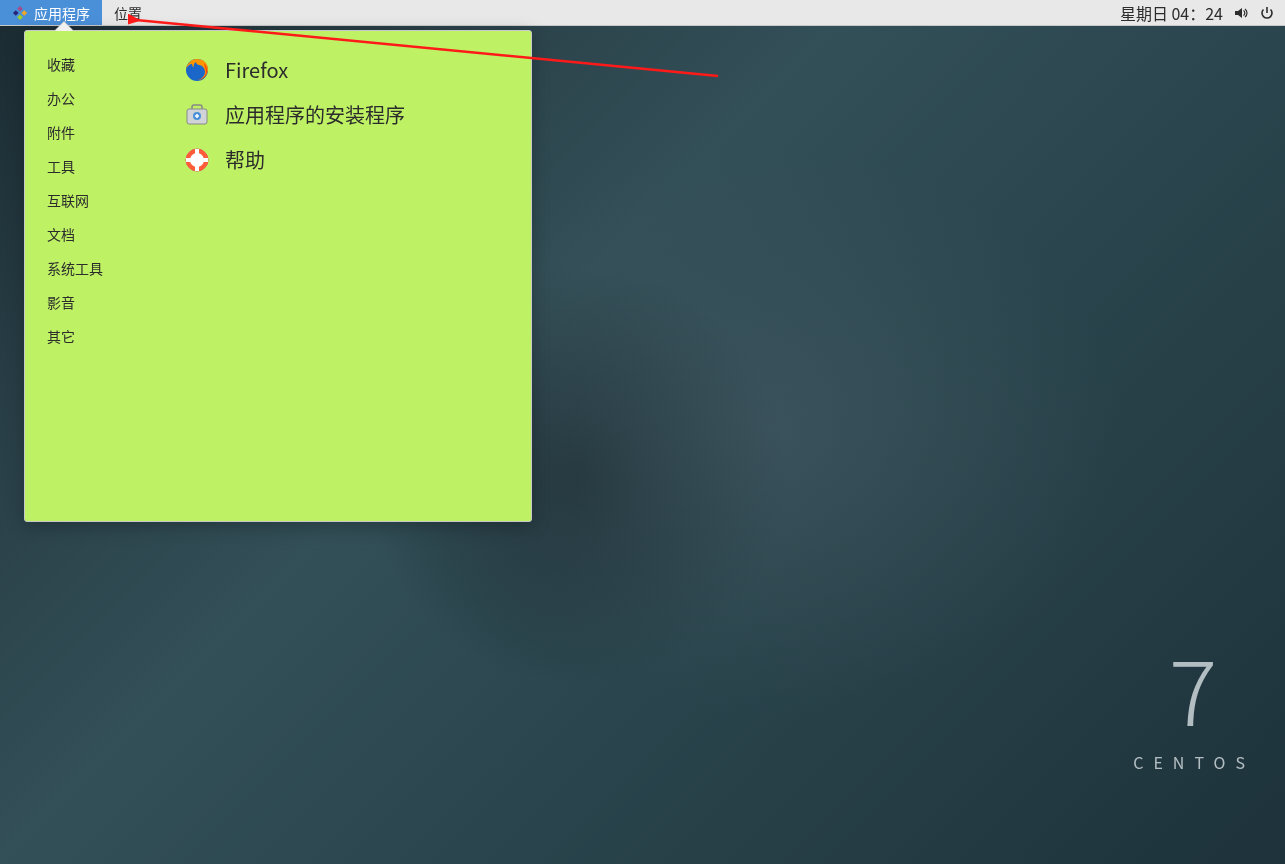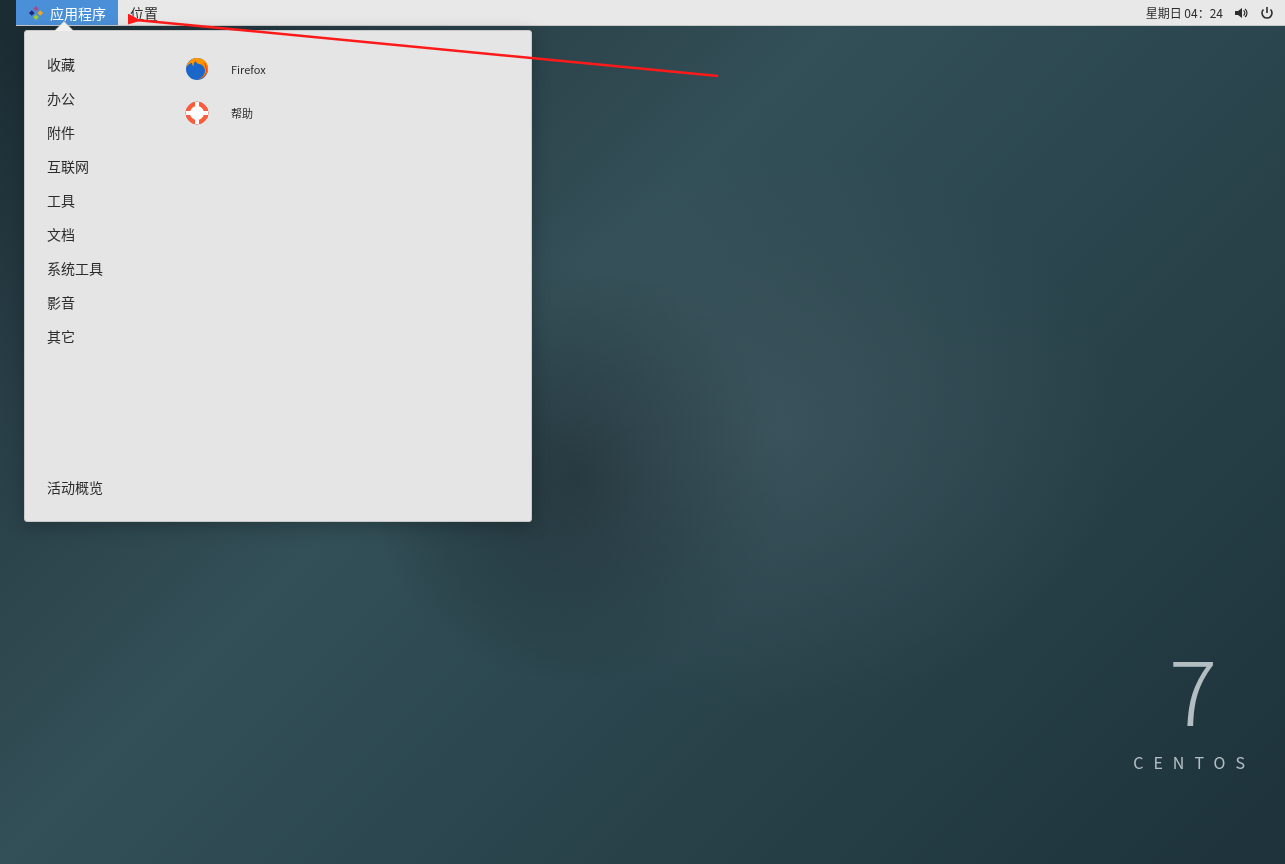--- a/index.html
+++ b/index.html
@@ -34,21 +34,21 @@
   .centos-brand .name {
     font-size: 16px;
     letter-spacing: 10px;
     margin-top: 18px;
     font-weight: 400;
   }
 
   
   .top-panel {
     position: absolute;
-    top: 0; left: 16px; right: 0;
+    top: 0; left: 0; right: 0;
     height: 26px;
     background: #e8e8e8;
     border-bottom: 1px solid #c8c8c8;
     display: flex;
     align-items: stretch;
     color: #2c2c2c;
     font-size: 14px;
     z-index: 10;
   }
   .panel-left { display: flex; align-items: stretch; }
@@ -64,32 +64,32 @@
     background: transparent;
     font: inherit;
     color: inherit;
   }
   .menu-btn.active {
     background: #4a90d9;
     color: #fff;
   }
   .menu-btn .distro-icon svg { display: block; }
 
-  .clock { font-size: 12px; }
+  .clock { font-size: 16px; }
   .status-icon { display: flex; align-items: center; cursor: pointer; }
   .status-icon svg { display: block; }
 
   
   .app-menu {
     position: absolute;
     top: 30px;
     left: 24px;
     width: 508px;
     height: 492px;
-    background: #e5e5e5;
+    background: #bef264;
     border: 1px solid #c8c8c8;
     border-radius: 3px;
     box-shadow: 0 4px 18px rgba(0,0,0,0.25);
     display: flex;
     flex-direction: column;
     z-index: 20;
   }
   .app-menu::before {
     content: "";
     position: absolute;
@@ -123,26 +123,26 @@
     cursor: pointer;
   }
 
   .apps {
     flex: 1;
     padding: 6px 0;
   }
   .app-item {
     display: flex;
     align-items: center;
-    gap: 20px;
+    gap: 14px;
     width: 100%;
     border: none;
     background: transparent;
     font: inherit;
-    font-size: 11px;
+    font-size: 20px;
     color: #2c2c2c;
     padding: 8px 18px;
     cursor: pointer;
     text-align: left;
   }
   .app-item .icon { width: 28px; height: 28px; display: flex; align-items: center; justify-content: center; }
   .app-item .icon svg { display: block; }
 
   .menu-footer {
     border-top: 1px solid transparent;
@@ -213,62 +213,70 @@
     </span>
   </div>
 </div>
 
 <div class="app-menu">
   <div class="app-menu-body">
     <div class="categories">
       <button class="cat-item">收藏</button>
       <button class="cat-item">办公</button>
       <button class="cat-item">附件</button>
+      <button class="cat-item">工具</button>
       <button class="cat-item">互联网</button>
-      <button class="cat-item">工具</button>
       <button class="cat-item">文档</button>
       <button class="cat-item">系统工具</button>
       <button class="cat-item">影音</button>
       <button class="cat-item">其它</button>
     </div>
     <div class="apps">
 
       <button class="app-item">
         <span class="icon">
           <svg width="26" height="26" viewBox="0 0 26 26">
             <circle cx="13" cy="13" r="11" fill="#1b66c9"></circle>
             <path d="M13 2C7 2 3 7 2 12c1-3 4-5 6-5 0 2 1 3 2 3-1-2 0-4 2-5 0 2 2 3 3 3 3 0 6 3 6 7 0 4-4 8-8 8 6 0 11-5 11-11S19 2 13 2z" fill="#ff9500"></path>
             <path d="M20 6c2 2 3 5 3 8 0 5-4 9-10 9 5 0 9-4 9-8 0-4-2-7-2-9z" fill="#ff3b00"></path>
           </svg>
         </span>
         <span>Firefox</span>
       </button>
 
 
+      <button class="app-item">
+        <span class="icon">
+          <svg width="26" height="26" viewBox="0 0 26 26">
+            <rect x="3" y="7" width="20" height="15" rx="2" fill="#d0d4d8" stroke="#888" stroke-width="1"></rect>
+            <path d="M8 7V5a2 2 0 012-2h6a2 2 0 012 2v2" fill="none" stroke="#888" stroke-width="1.5"></path>
+            <circle cx="13" cy="14" r="4" fill="#4a90d9"></circle>
+            <path d="M13 12v4M11 14h4" stroke="#fff" stroke-width="1.5"></path>
+          </svg>
+        </span>
+        <span>应用程序的安装程序</span>
+      </button>
 
       <button class="app-item">
         <span class="icon">
           <svg width="26" height="26" viewBox="0 0 26 26">
             <circle cx="13" cy="13" r="11" fill="#fff" stroke="#d94a4a" stroke-width="1"></circle>
             <path d="M13 2a11 11 0 010 22 11 11 0 010-22zM13 6a7 7 0 100 14 7 7 0 000-14z" fill="#ff5b3a"></path>
             <rect x="11" y="2" width="4" height="5" fill="#fff"></rect>
             <rect x="11" y="19" width="4" height="5" fill="#fff"></rect>
             <rect x="2" y="11" width="5" height="4" fill="#fff"></rect>
             <rect x="19" y="11" width="5" height="4" fill="#fff"></rect>
           </svg>
         </span>
         <span>帮助</span>
       </button>
 
 
     </div>
   </div>
-  <div class="menu-footer">
-    <button>活动概览</button>
-  </div>
 </div>
 
 <div class="annotation-arrow">
   <svg width="600" height="70">
     <defs>
       <marker id="arrowhead" markerWidth="12" markerHeight="10" refX="2" refY="5" orient="auto">
         <polygon points="12 0, 0 5, 12 10" fill="#ff1a1a"></polygon>
       </marker>
     </defs>
     <line x1="590" y1="62" x2="8" y2="6" stroke="#ff1a1a" stroke-width="2.5" marker-end="url(#arrowhead)"></line>

